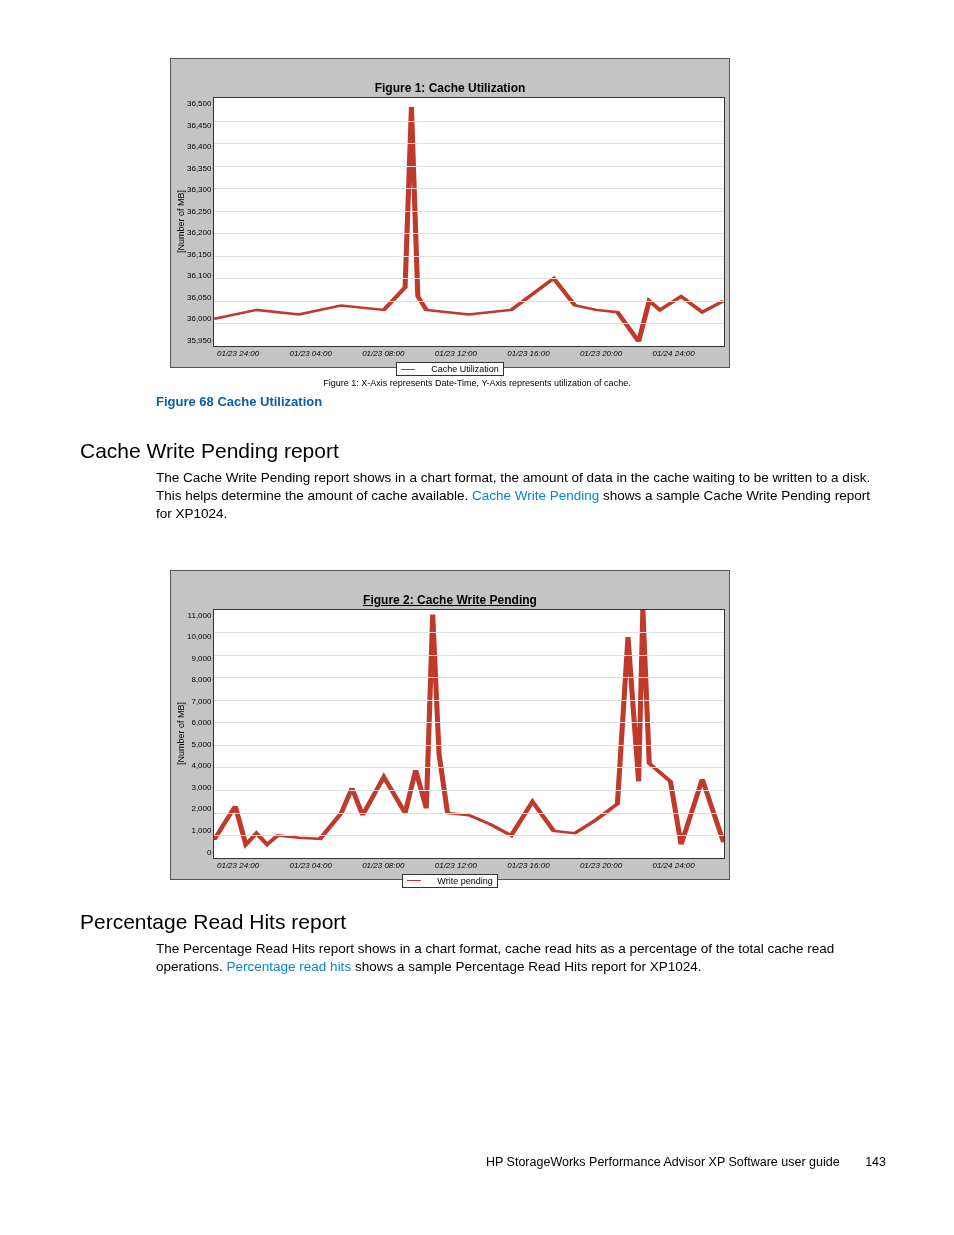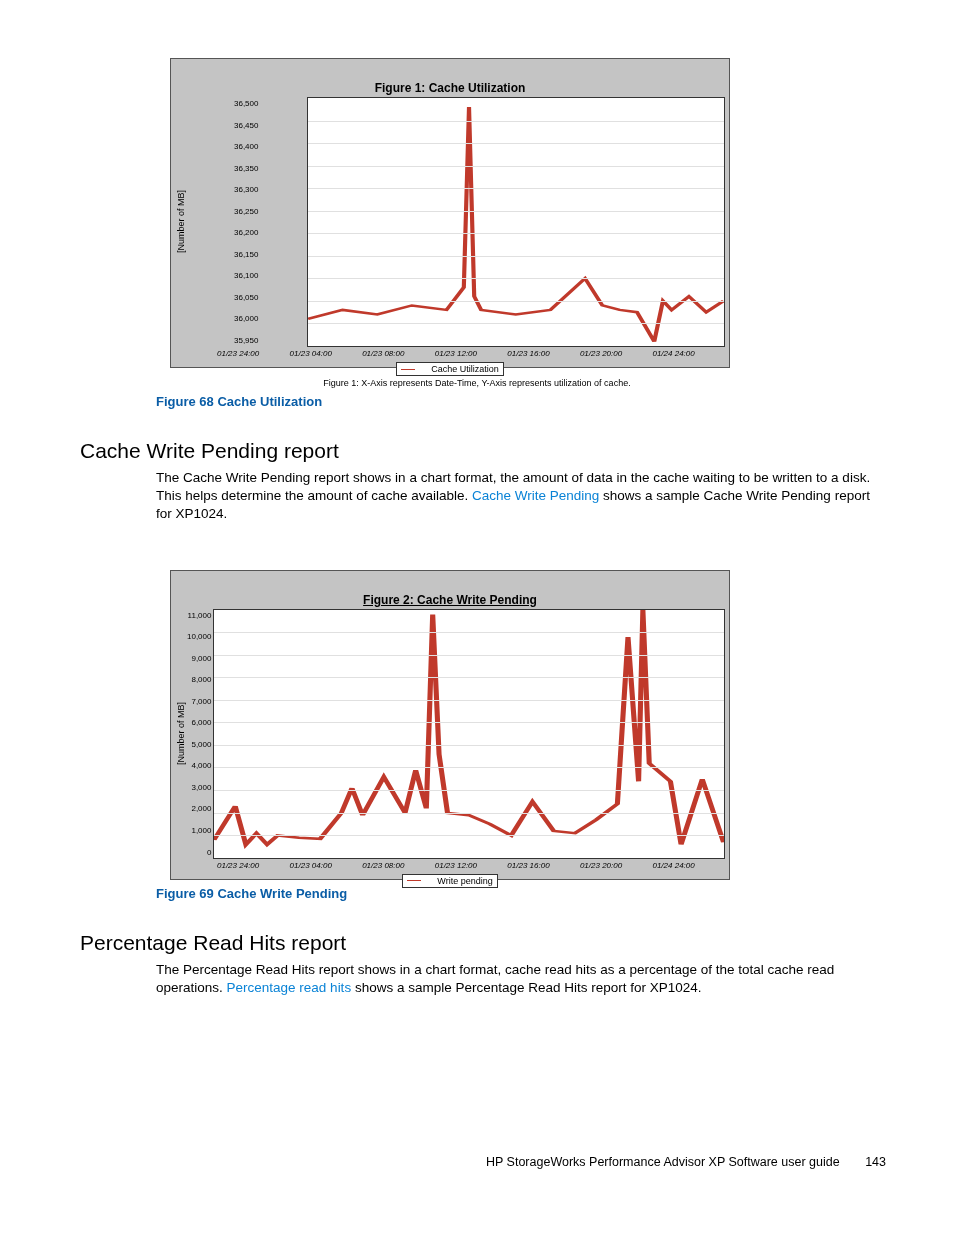--- a/index.html
+++ b/index.html
@@ -26,21 +26,21 @@
   svg.line{position:absolute;left:0;top:0;width:100%;height:100%;}
   svg.line path{fill:none;stroke:#c0392b;stroke-width:1;}
 </style>
 </head>
 <body>
 
 <div class="page">
 
   <div class="chart-block" style="height:310px;">
     <div class="chart-title">Figure 1: Cache Utilization</div>
-    <div class="plot-row" style="height:250px;gap:47px;">
+    <div class="plot-row" style="height:250px;">
       <div class="ylabel">[Number of MB]</div>
       <div class="ytick-col" id="yticks1">
           <span>36,500</span>
           <span>36,450</span>
           <span>36,400</span>
           <span>36,350</span>
           <span>36,300</span>
           <span>36,250</span>
           <span>36,200</span>
           <span>36,150</span>
@@ -130,21 +130,20 @@
         <span>01/23 12:00</span>
         <span>01/23 16:00</span>
         <span>01/23 20:00</span>
         <span>01/24 24:00</span>
       </div>
     <div class="legend">
         <span class="swatch"></span>
         <span>Write pending</span>
       </div>
   </div>
-  <div class="fig-label">Figure 69 Cache Write Pending</div>
 
   <h2 class="section">Percentage Read Hits report</h2>
   <p class="body">
     <span>The Percentage Read Hits report shows in a chart format, cache read hits as a percentage of the total cache read operations. </span><a class="link">Percentage read hits</a><span> shows a sample Percentage Read Hits report for XP1024.</span>
   </p>
 
   <div class="footer">
     <span>HP StorageWorks Performance Advisor XP Software user guide</span>
     <span class="pagenum">143</span>
   </div>

